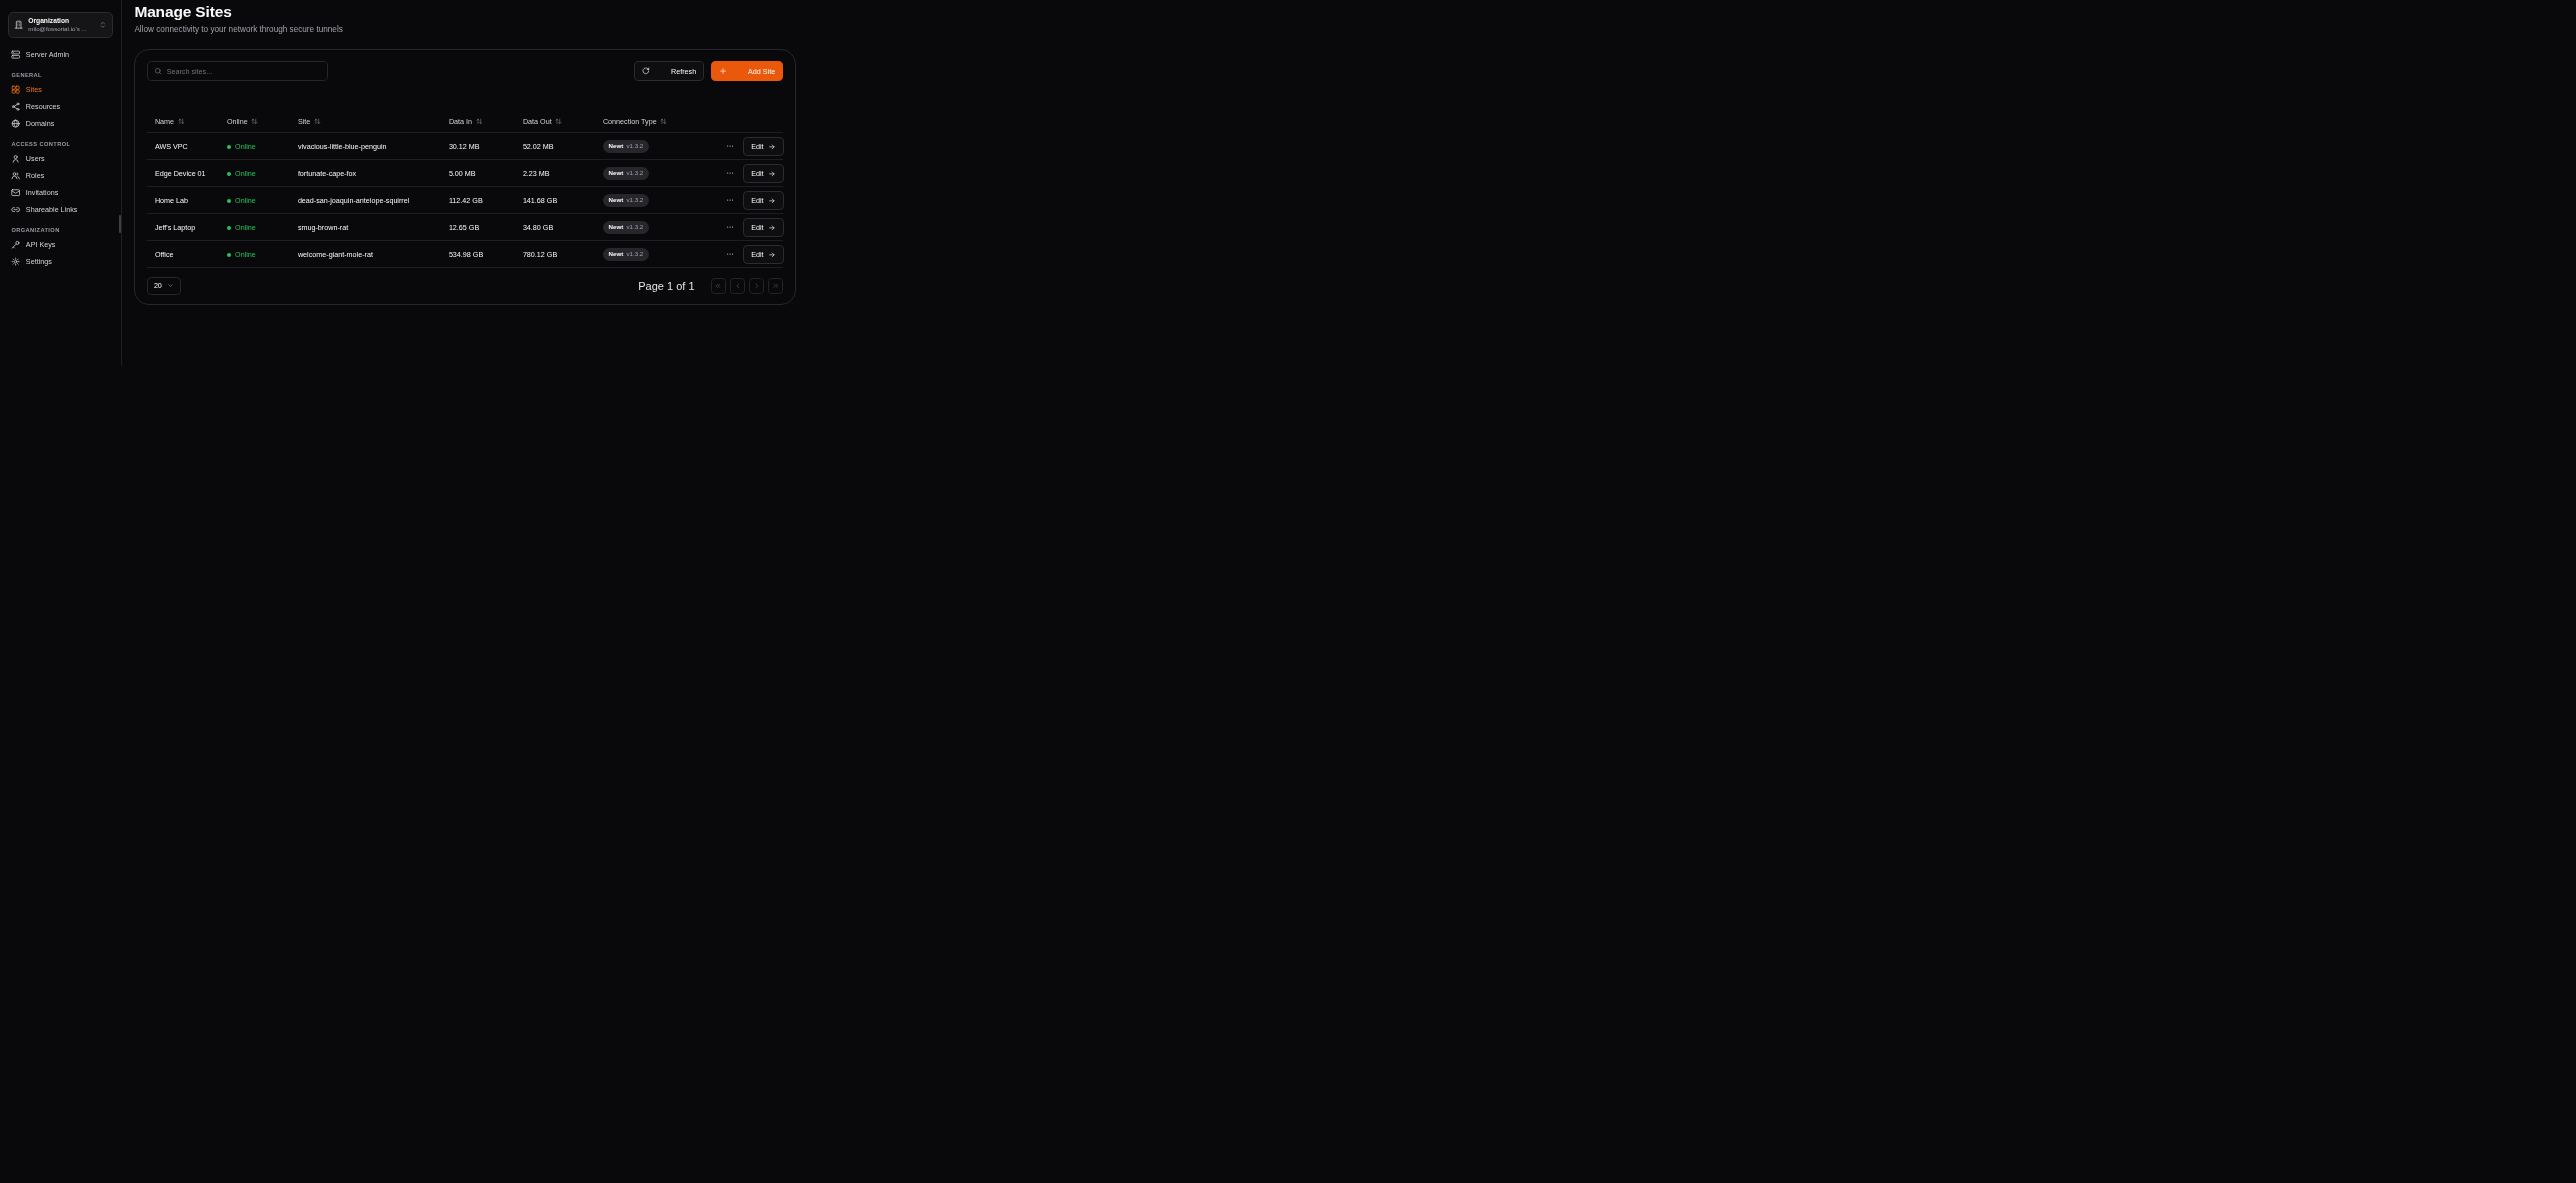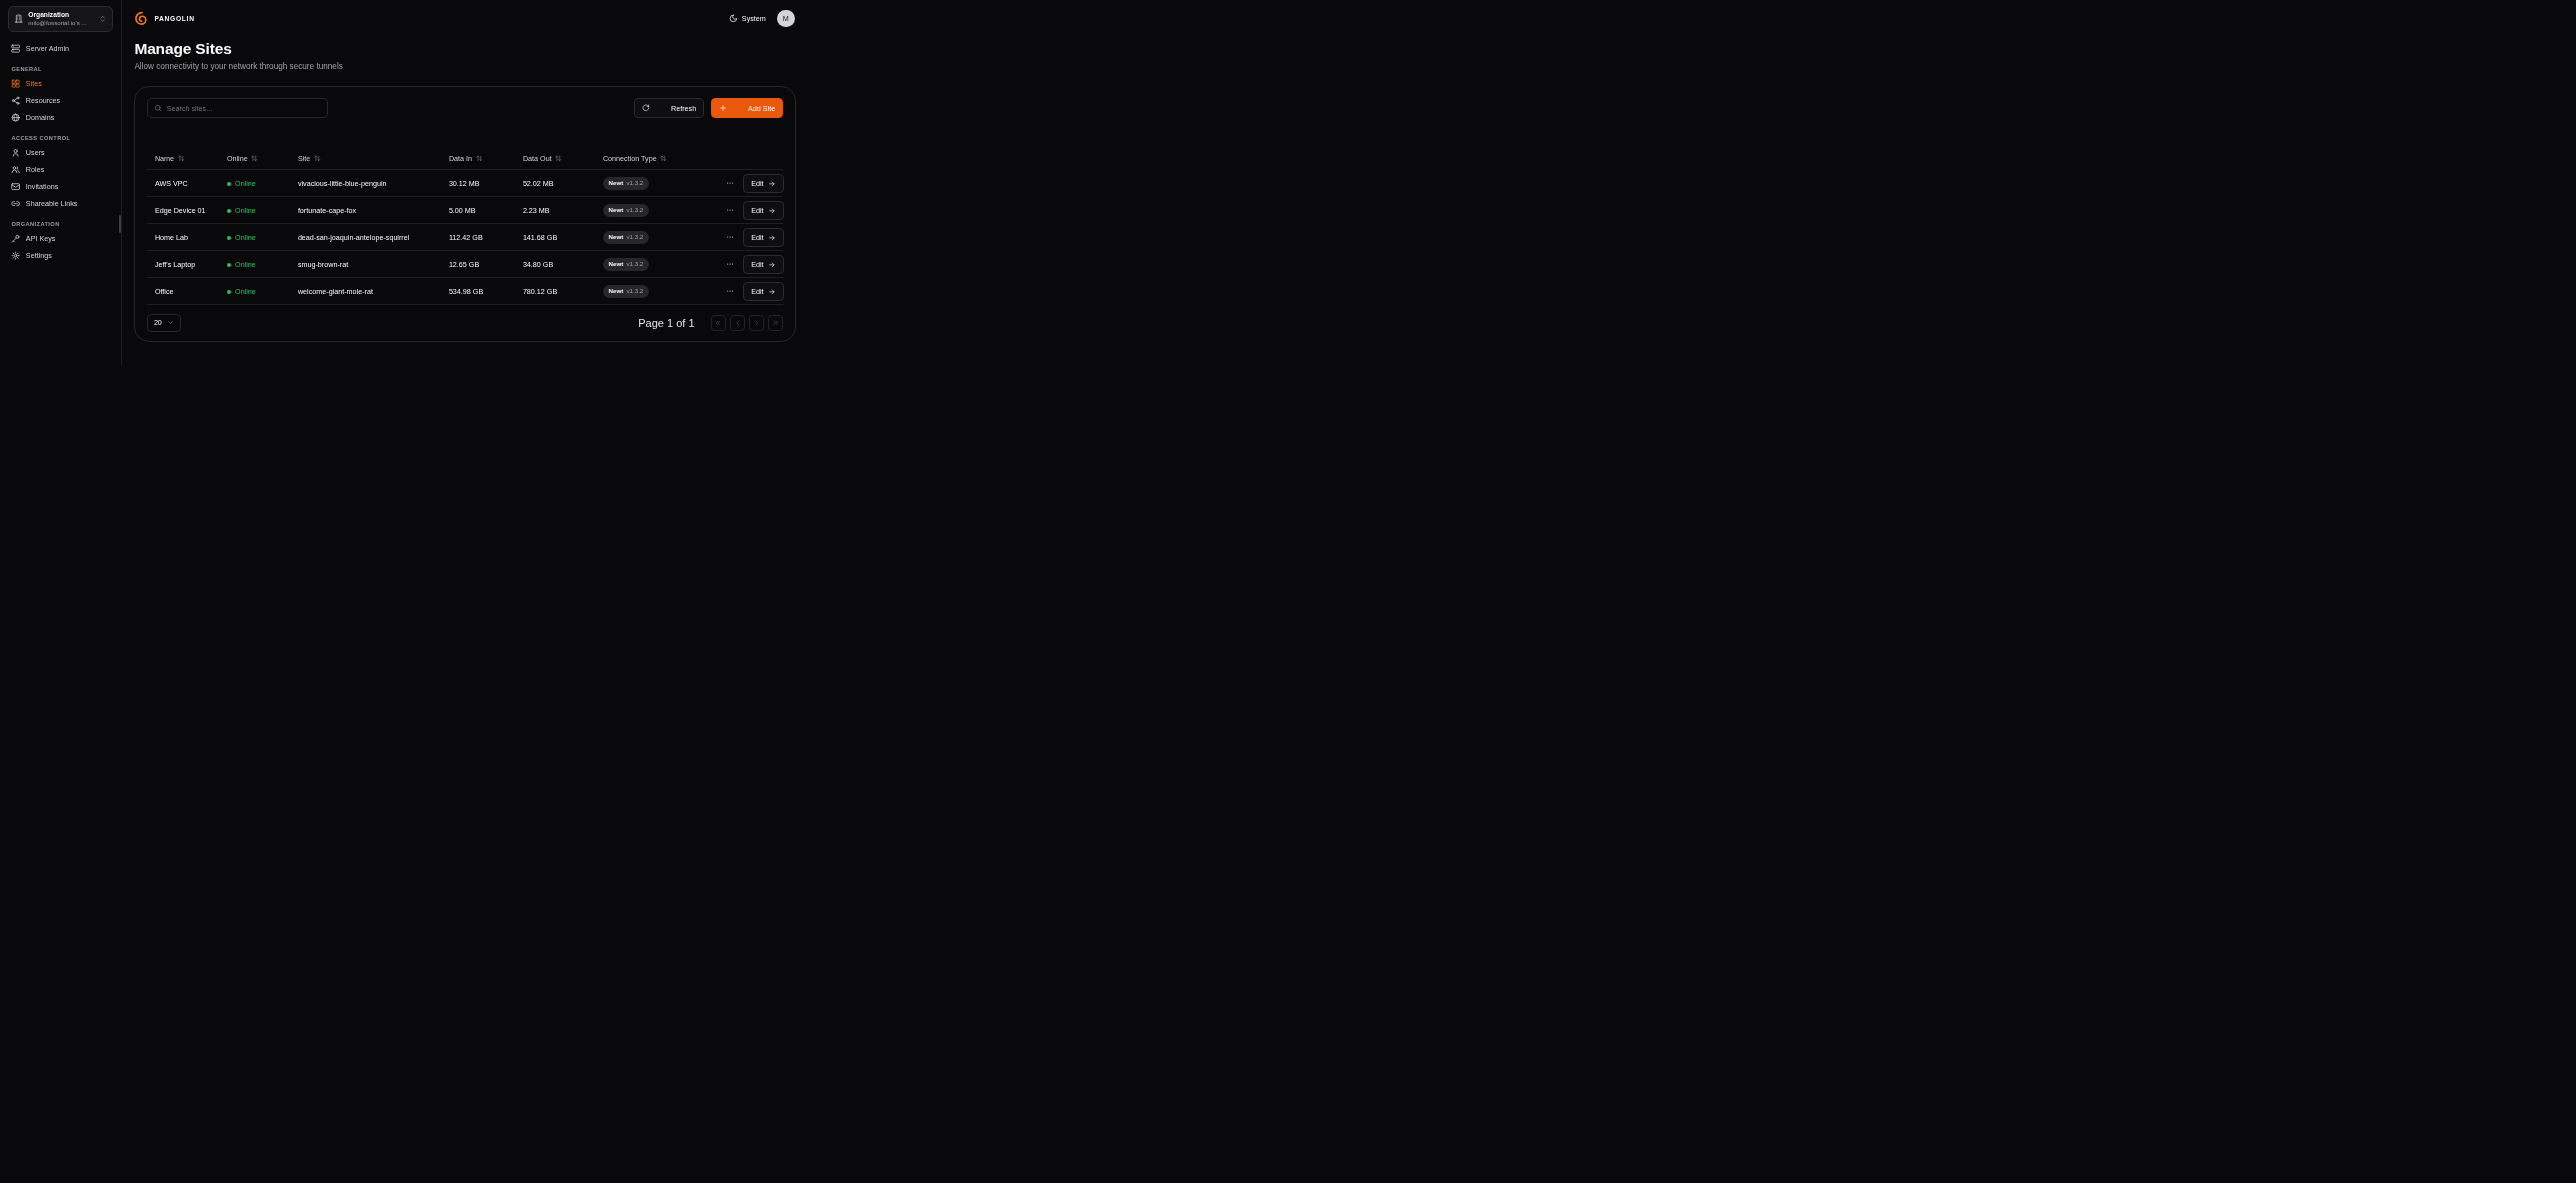--- a/index.html
+++ b/index.html
@@ -1,21 +1,21 @@
 <!DOCTYPE html>
 <html style="--accent: #ea580c; --accent-active: #f97316; --online: #22c55e;font-size:8.2px"><head>
 <meta charset="utf-8">
 <style>
   *{box-sizing:border-box;margin:0;padding:0}
   html,body{background:#09090b}
   body{font-family:"Liberation Sans","DejaVu Sans",sans-serif;color:#fafafa}
   .app{width:808px;height:366px;display:flex;background:#09090b;overflow:hidden;position:relative}
 
   
-  .sidebar{width:122px;flex:0 0 122px;border-right:0.5px solid #1f1f23;position:relative;padding-top:6px}
+  .sidebar{width:122px;flex:0 0 122px;border-right:0.5px solid #1f1f23;position:relative;padding-top:12px}
   .org-selector{display:flex;align-items:center;gap:4.6px;width:105px;margin:0 8.2px;padding:3.6px 5.2px;background:#151518;border:0.5px solid #2b2b31;border-radius:5.2px;cursor:pointer;text-align:left;color:inherit;font:inherit}
   .org-text{flex:1;min-width:0;display:flex;flex-direction:column;gap:0.5px}
   .org-title{font-size:6.7px;font-weight:700;color:#fafafa;line-height:1.25}
   .org-sub{font-size:6.2px;color:#a1a1aa;white-space:nowrap;overflow:hidden;text-overflow:ellipsis;line-height:1.25}
   .org-icon{color:#d4d4d8}
   .org-chevron{color:#8b8b94}
   .nav{padding:9.3px 6.2px 0}
   .nav-item{display:flex;align-items:center;gap:5.2px;height:15.5px;margin-bottom:1.5px;padding:0 5.2px;border-radius:4.1px;color:#d4d4d8;font-size:7.2px;cursor:pointer;text-decoration:none}
   .nav-item.active{color:var(--accent-active,#f97316)}
   .nav-section{font-size:5.7px;font-weight:700;letter-spacing:.07em;color:#9a9aa3;margin:9.3px 0 4.1px;padding:0 5.2px;text-transform:uppercase}
@@ -199,41 +199,20 @@
             </svg>
           </span>
           <span>Settings</span>
         </a>
       </nav>
     <div class="sb-thumb"></div>
   </aside>
 
   <div class="main">
 
-    <header class="topbar">
-      <button class="brand">
-        <span class="ic ic-30">
-            <svg viewBox="0 0 32 32" fill="none">
-              <path d="M16.5 3.5C9.6 3.5 4 9 4 15.8 4 22 9 27 15.2 27c5 0 9.1-4 9.1-9 0-4-3.2-7.2-7.2-7.2-3.2 0-5.8 2.6-5.8 5.8 0 2.6 2.1 4.6 4.6 4.6" stroke="#f97316" stroke-width="3.4" stroke-linecap="round"></path>
-            </svg>
-          </span>
-        <span class="brand-name">PANGOLIN</span>
-      </button>
-      <div class="topbar-right">
-        <button class="theme-toggle">
-          <span class="ic ic-17">
-              <svg viewBox="0 0 24 24" fill="none" stroke="currentColor" stroke-width="2" stroke-linecap="round" stroke-linejoin="round">
-                <path d="M12 3a6 6 0 0 0 9 9 9 9 0 1 1-9-9Z"></path>
-              </svg>
-            </span>
-          <span>System</span>
-        </button>
-        <button class="avatar">M</button>
-      </div>
-    </header>
 
     <div class="content">
       <h1 class="page-title">Manage Sites</h1>
       <p class="page-sub">Allow connectivity to your network through secure tunnels</p>
 
       <section class="card">
         <div class="toolbar">
           <div class="searchbox">
             <span class="ic ic-16">
                 <svg viewBox="0 0 24 24" fill="none" stroke="currentColor" stroke-width="2" stroke-linecap="round" stroke-linejoin="round">

